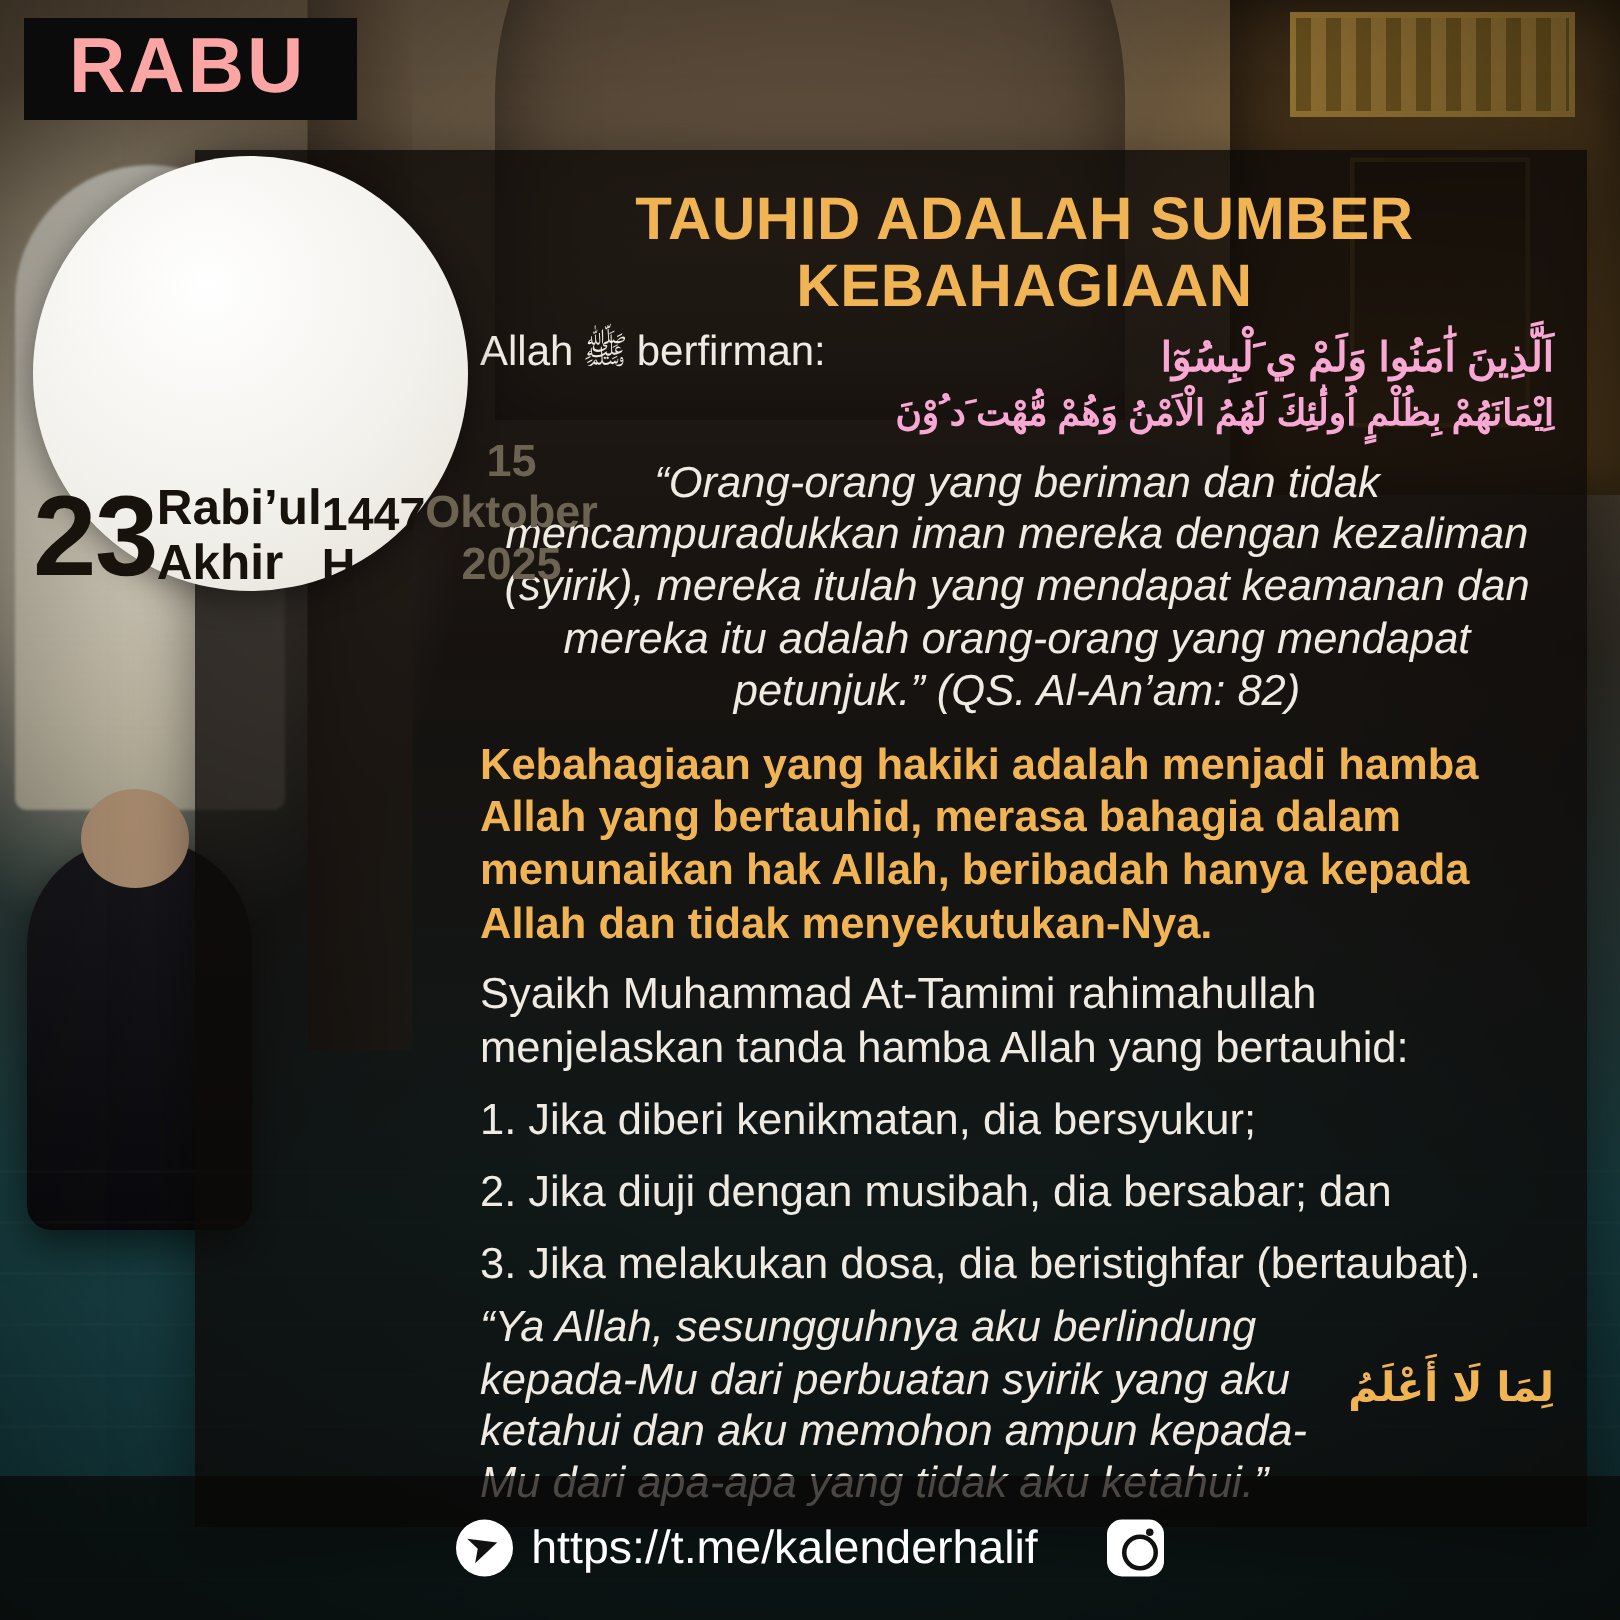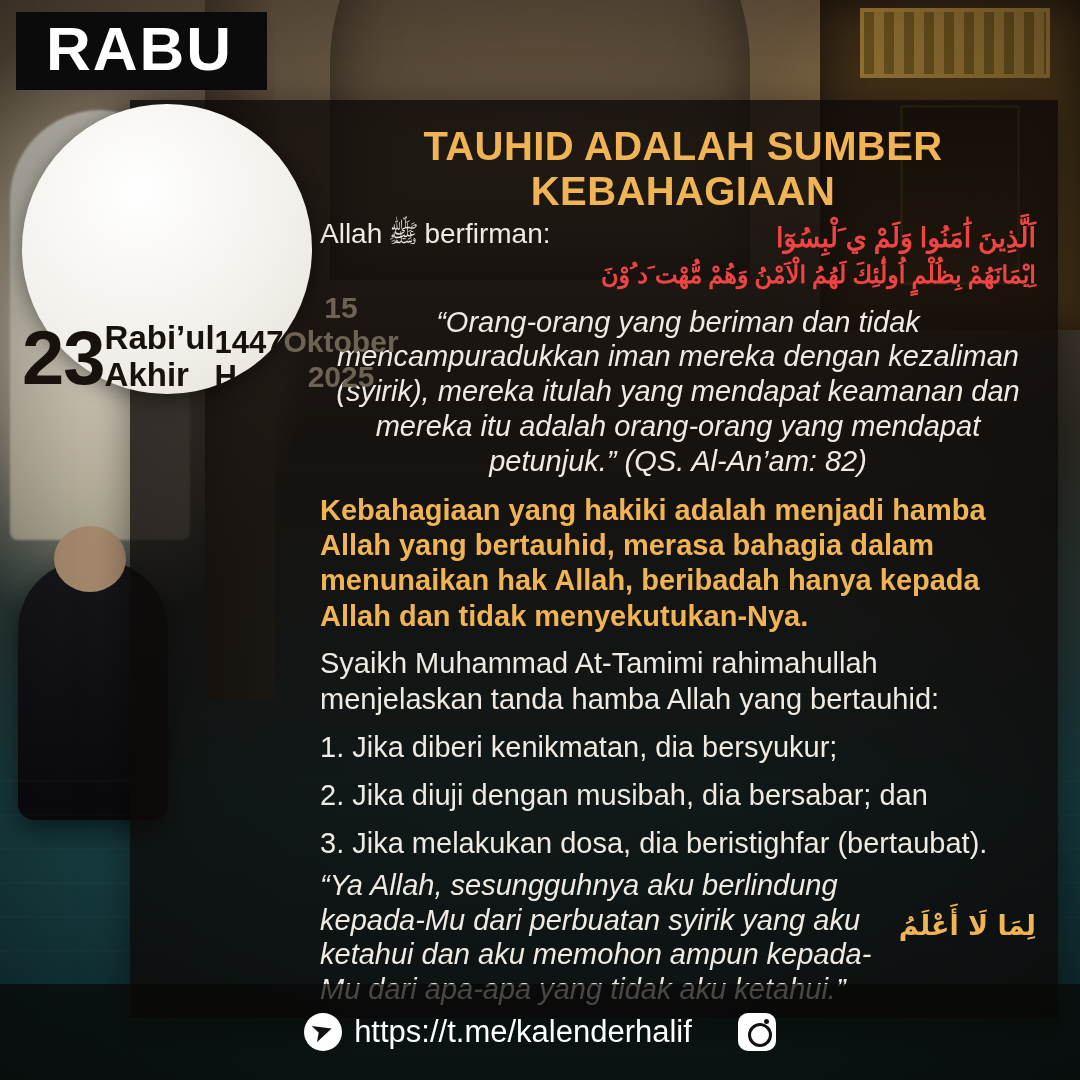--- a/index.html
+++ b/index.html
@@ -89,22 +89,22 @@
 
   
   .day-ribbon {
     position:absolute; left:16px; top:12px;
     background:#0b0b0b;
     padding:6px 34px 10px 30px;
     z-index:6;
   }
   .day-ribbon span {
     font-family:"Liberation Sans", sans-serif;
-    font-weight:bold; font-size:62px; line-height:1;
-    color:#ffffff; letter-spacing:2px;
+    font-weight:bold; font-size:52px; line-height:1;
+    color:#fca5a5; letter-spacing:2px;
   }
 
   
   .date-circle {
     position:absolute; left:22px; top:104px;
     width:290px; height:290px; border-radius:50%;
     background:radial-gradient(circle at 40% 30%, #ffffff 0%, #f3f1ec 55%, #e4e0d7 100%);
     box-shadow:0 4px 22px rgba(0,0,0,0.45);
     z-index:7;
     display:flex; flex-direction:row; align-items:flex-end; justify-content:flex-start;
@@ -143,22 +143,22 @@
   .firman-row {
     display:flex; justify-content:flex-start; gap:6px;
     margin-top:2px;
   }
   .firman-label {
     color:#efeae2; font-size:28px; white-space:nowrap;
   }
   .saw { font-size:25px; color:#efeae2; }
   .arabic {
     direction:rtl; unicode-bidi:bidi-override;
-    color:#ef4444; font-weight:bold;
-    font-family:Liberation Serif, serif;
+    color:#f9a8d4; font-weight:bold;
+    font-family:Liberation Sans, sans-serif;
     line-height:1.55;
   }
   .ayat1 { font-size:27px; text-align:right; flex:1; }
   .ayat2 { font-size:24px; text-align:right; margin-top:-2px; }
 
   .translation {
     color:#efeae2; font-style:italic; font-size:29px; line-height:1.2;
     text-align:center; margin-top:10px;
   }
   .highlight {

